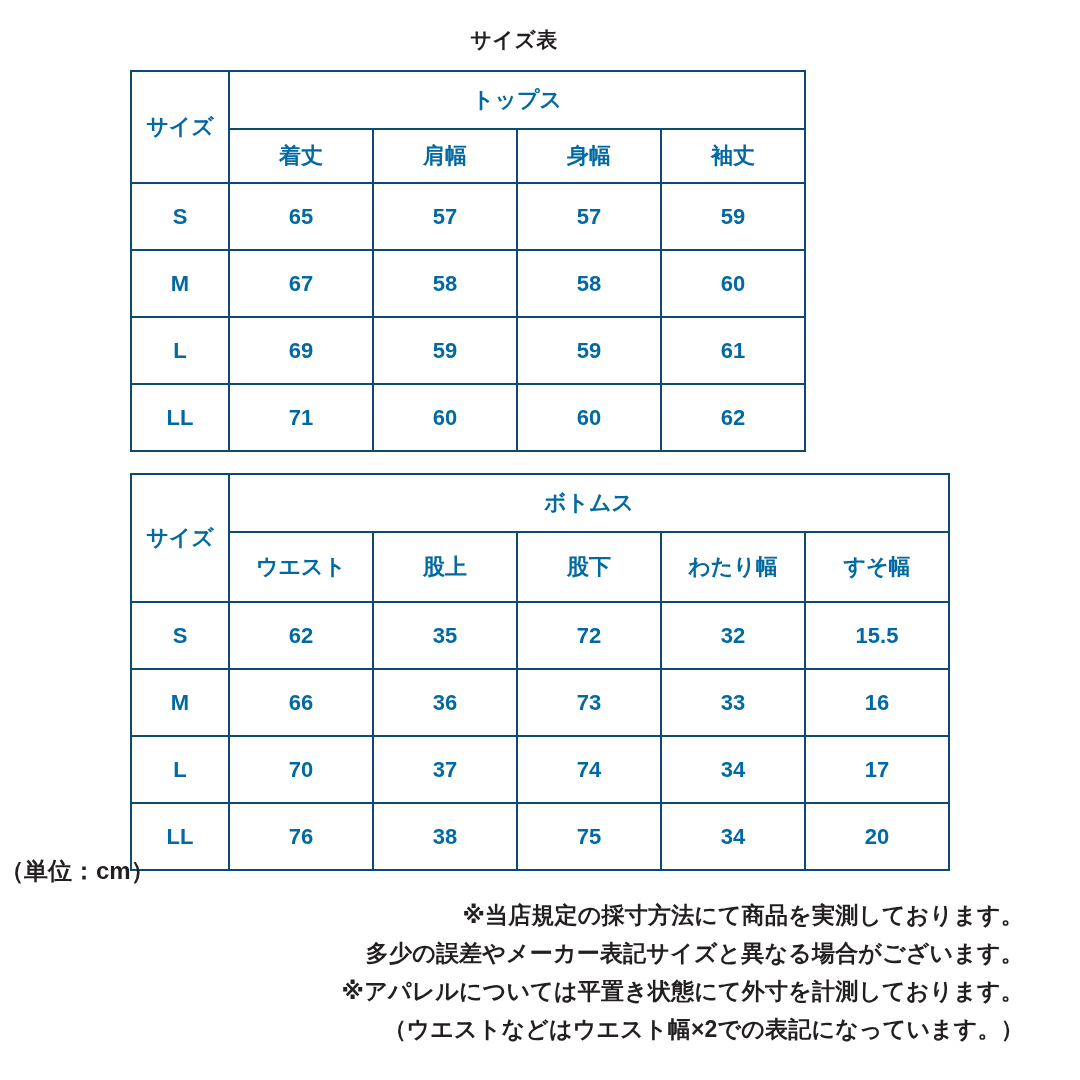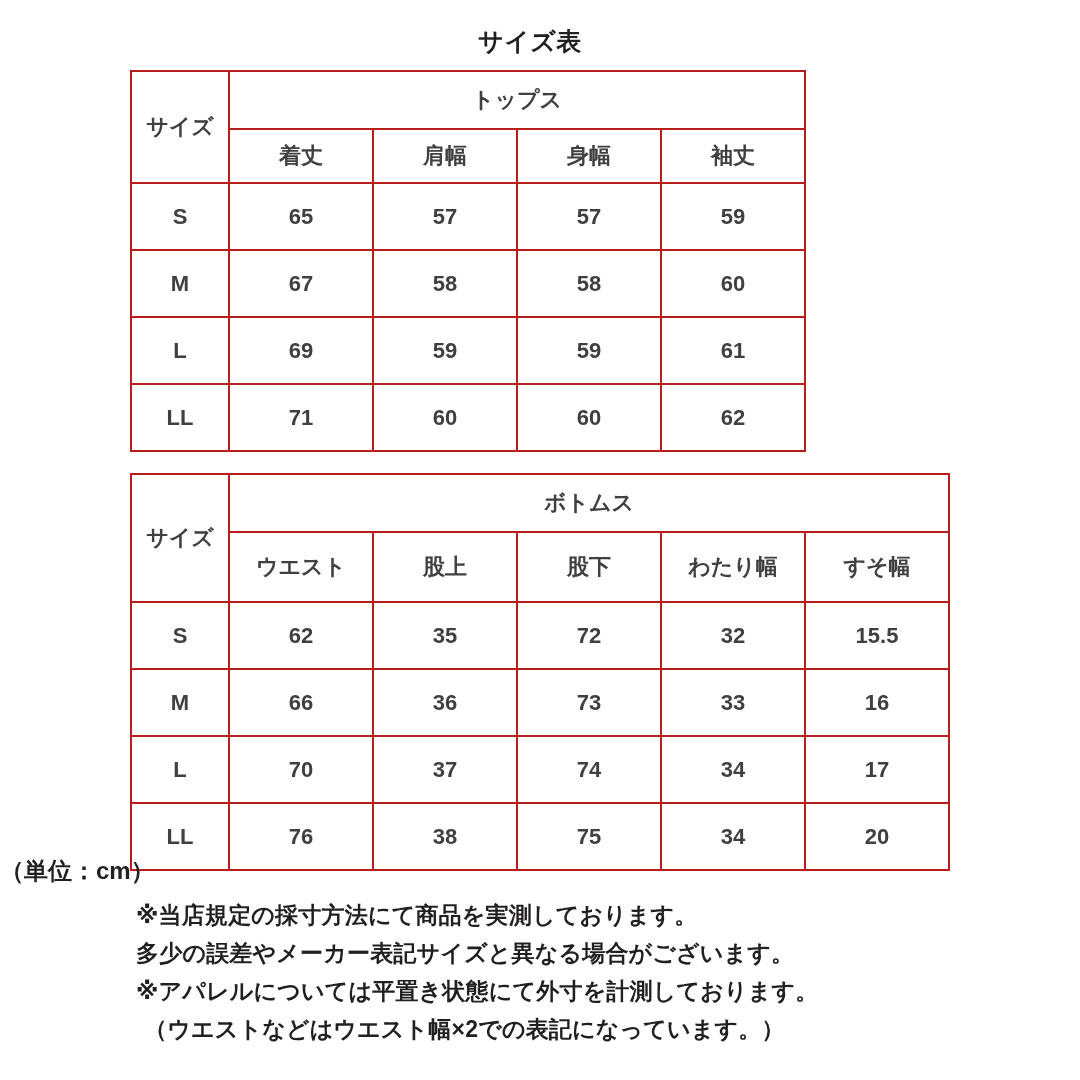--- a/index.html
+++ b/index.html
@@ -21,45 +21,45 @@
     position: absolute;
     left: 0;
     top: 0;
     width: 1080px;
     height: 1080px;
   }
 
   
   .chart-title {
     position: absolute;
-    left: 16px;
+    left: 0;
     top: 29px;
     width: 1028px;
     text-align: center;
-    font-size: 25px;
+    font-size: 21px;
     font-weight: bold;
     letter-spacing: 0.5px;
     line-height: 1;
   }
 
   
   table.size-table {
     position: absolute;
     border-collapse: collapse;
     table-layout: fixed;
     background: #ffffff;
   }
   table.size-table td,
   table.size-table th {
-    border: 2px solid #b91c1c;
+    border: 2px solid #0c4a6e;
     text-align: center;
     vertical-align: middle;
     font-weight: bold;
     font-size: 22px;
-    color: #404040;
+    color: #0369a1;
     padding: 0;
     background: #ffffff;
   }
 
   
   #table-tops {
     left: 130px;
     top: 70px;
     width: 675px;
   }
@@ -94,23 +94,24 @@
     top: 856px;
     width: 936px;
     font-size: 24px;
     font-weight: bold;
     line-height: 1.25;
   }
 
   
   .notes {
     position: absolute;
-    left: 136px;
+    left: 124px;
     top: 896px;
     width: 900px;
+    text-align: right;
   }
   .notes .note-line {
     font-size: 23px;
     font-weight: bold;
     line-height: 38px;
     white-space: nowrap;
     letter-spacing: 0.2px;
   }
   .notes .note-line.indent {
     padding-left: 8px;

